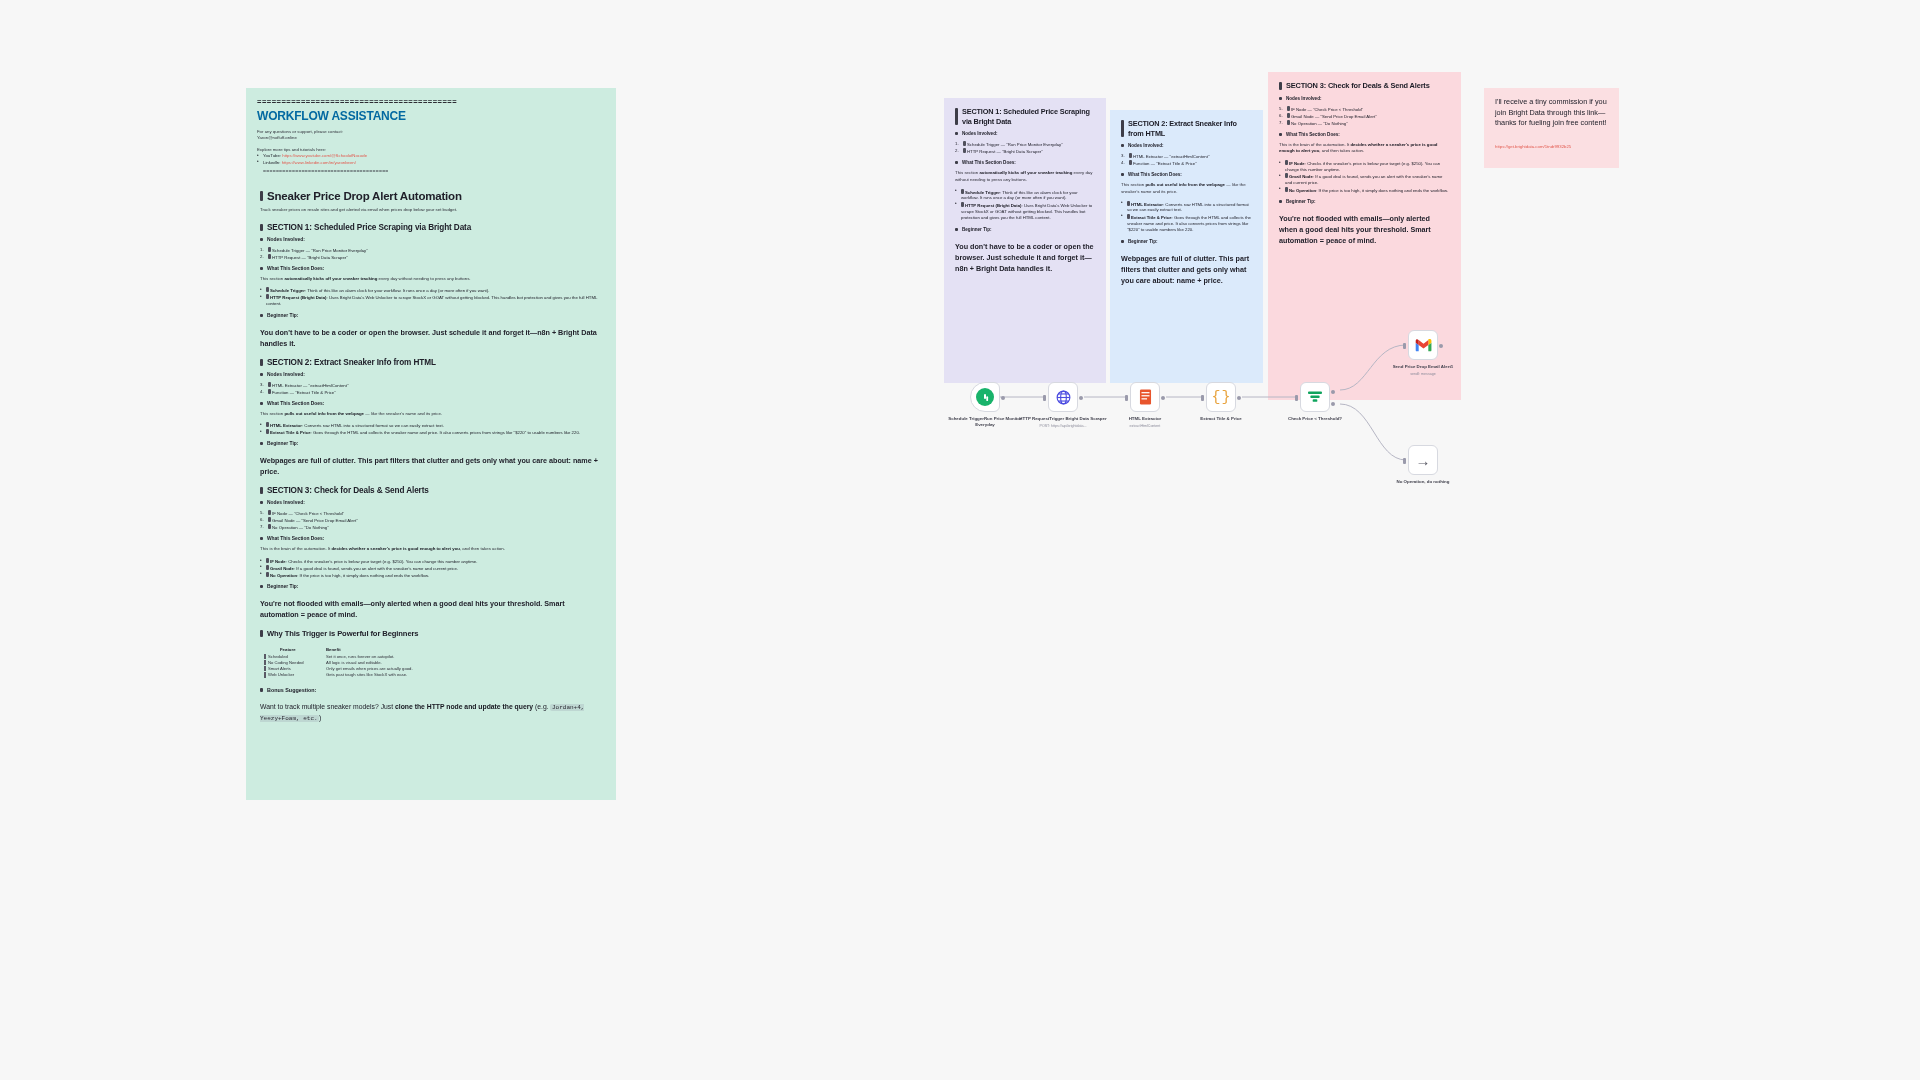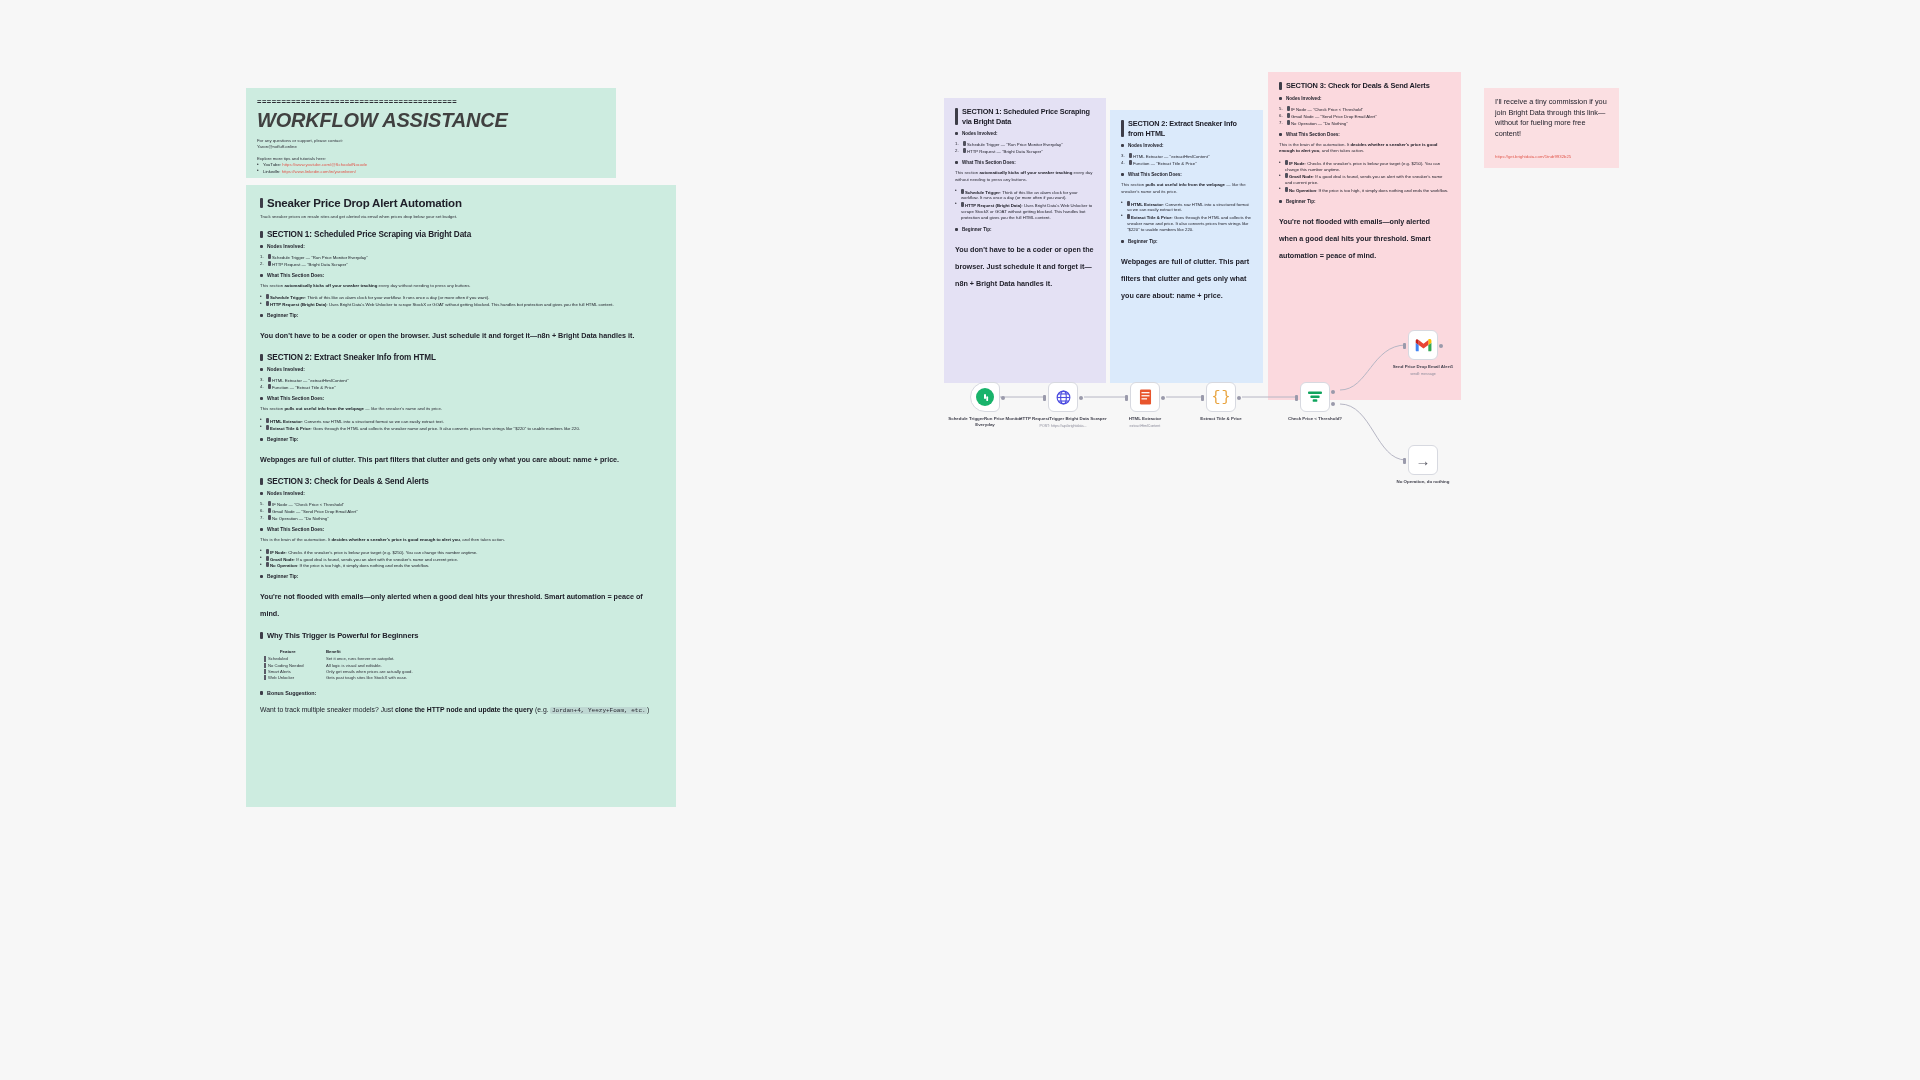--- a/index.html
+++ b/index.html
@@ -26,22 +26,22 @@
   .sticky.pink2  { background: #fbdfe2; }
 
   
   .eq-rule {
     font-size: 7.5px; letter-spacing: .5px; font-weight: 700;
     color: #2b2b33; white-space: nowrap; overflow: hidden;
     line-height: 10px;
   }
   .eq-rule.small { font-size: 5px; letter-spacing:.3px; color:#3a3a44; }
   .wa-title {
-    font-size: 20px; font-weight: 800; letter-spacing: -.2px;
-    color: #404040; margin: 2px 0 6px; font-style: italic;
+    font-size: 12px; font-weight: 800; letter-spacing: -.2px;
+    color: #0369a1; margin: 2px 0 6px;
   }
   .tiny { font-size: 4.3px; line-height: 6.4px; color: #2e2e38; }
   .link { color: #e2574c; text-decoration: none; word-break: break-all; }
   .bullets { list-style: none; }
   .bullets li { position: relative; padding-left: 6px; font-size: 4.3px; line-height: 6.4px; }
   .bullets li::before {
     content: "•"; position: absolute; left: 0; top: -0.5px; font-size: 4.5px;
   }
   .ol { list-style: none; counter-reset: n; }
   .ol li {
@@ -57,21 +57,21 @@
   .h-bar::before {
     content: ""; position: absolute; left: 0; top: 1px; bottom: 1px;
     width: 2.5px; background: #3d3d48; border-radius: 1px;
   }
   .h1-doc { font-size: 11.5px; font-weight: 800; letter-spacing: -.2px; color:#20202a; }
   .h2-doc { font-size: 8.2px; font-weight: 800; letter-spacing: -.1px; color:#20202a; }
   .h3-doc { font-size: 4.9px; font-weight: 800; color:#20202a; }
   .h-sec-note { font-size: 7.3px; font-weight: 800; line-height: 9.6px; letter-spacing:-.15px; color:#1c1c26; }
   .h-sub-note { font-size: 4.6px; font-weight: 800; color:#20202a; }
   .para { font-size: 4.35px; line-height: 6.6px; color: #2c2c36; }
-  .para.big { font-size: 7.2px; line-height: 17px; font-weight: 600; color:#22222c; }
+  .para.big { font-size: 7.2px; line-height: 11px; font-weight: 600; color:#22222c; }
   .para b, .tiny b, .bullets b, .ol b { font-weight: 800; color:#16161f; }
   .code {
     font-family: "Liberation Mono", monospace; font-size: 4px;
     background: rgba(130,130,160,.16); padding: 0 1.5px; border-radius: 2px;
     color: #b4453c;
   }
   .code.dark { color:#2b2b33; background: rgba(120,120,150,.18); }
   .inline-ico {
     display:inline-block; width:2.5px; height:5px; background:#50505c;
     border-radius:1px; vertical-align:-0.5px; margin-right:1.5px;
@@ -153,21 +153,21 @@
         <a class="link" href="#">https://www.youtube.com/@SchoolofNocode</a>
       </li>
       <li>
         <span>LinkedIn:</span>
         <a class="link" href="#">https://www.linkedin.com/in/yaronbeen/</a>
       </li>
     </ul>
     <div class="eq-rule small" style="padding-left:6px;">=======================================</div>
   </div>
 
-  <div class="sticky green" style="left:246px; top:185px; width:430px; height:622px; padding:12px 14px;">
+  <div class="sticky green" style="left:246px; top:178px; width:370px; height:622px; padding:12px 14px;">
 
     <div class="h-bar h1-doc">Sneaker Price Drop Alert Automation</div>
     <div class="sp"></div>
     <div class="para">Track sneaker prices on resale sites and get alerted via email when prices drop below your set budget.</div>
     <div class="sp-lg"></div>
 
     <div class="h-bar h2-doc">SECTION 1: Scheduled Price Scraping via Bright Data</div>
     <div class="sp"></div>
     <div class="h-bar h3-doc">Nodes Involved:</div>
     <div class="sp"></div>
@@ -346,21 +346,21 @@
     <div class="h-bar h-sub-note">Beginner Tip:</div>
     <div class="sp-lg"></div>
     <div class="para big">You're not flooded with emails—only alerted when a good deal hits your threshold. Smart automation = peace of mind.</div>
   </div>
 
   <div style="position:absolute;left:1268px;top:72px;width:193px;height:418px;background:#fbd9de;border-radius:5px;z-index:-1;"></div>
   <div style="position:absolute;left:944px;top:98px;width:162px;height:372px;background:#e4e1f4;border-radius:5px;z-index:-1;"></div>
   <div style="position:absolute;left:1110px;top:110px;width:153px;height:360px;background:#dbeafb;border-radius:5px;z-index:-1;"></div>
 
   <div class="sticky pink2" style="left:1484px; top:88px; width:135px; height:80px;">
-    <div class="para big" style="font-size:7.3px;line-height:10.5px;font-weight:400;">I'll receive a tiny commission if you join Bright Data through this link—without for fueling more free content!</div>
+    <div class="para big" style="font-size:7.3px;line-height:10.5px;font-weight:400;">I'll receive a tiny commission if you join Bright Data through this link—thanks for fueling join free content!</div>
     <div class="sp"></div>
     <a class="link" href="#" style="font-size:4.3px;">https://get.brightdata.com/1tndr9932b25</a>
   </div>
 
   <svg class="wires" width="1920" height="1080">
     <line x1="1000" y1="397" x2="1046" y2="397" stroke="#b6b6c4" stroke-width="1"></line>
     <line x1="1084" y1="397" x2="1128" y2="397" stroke="#b6b6c4" stroke-width="1"></line>
     <line x1="1166" y1="397" x2="1204" y2="397" stroke="#b6b6c4" stroke-width="1"></line>
     <line x1="1242" y1="397" x2="1298" y2="397" stroke="#b6b6c4" stroke-width="1"></line>
     <path d="M1340,390 C1368,390 1372,345 1406,345" stroke="#b6b6c4" stroke-width="1" fill="none"></path>

